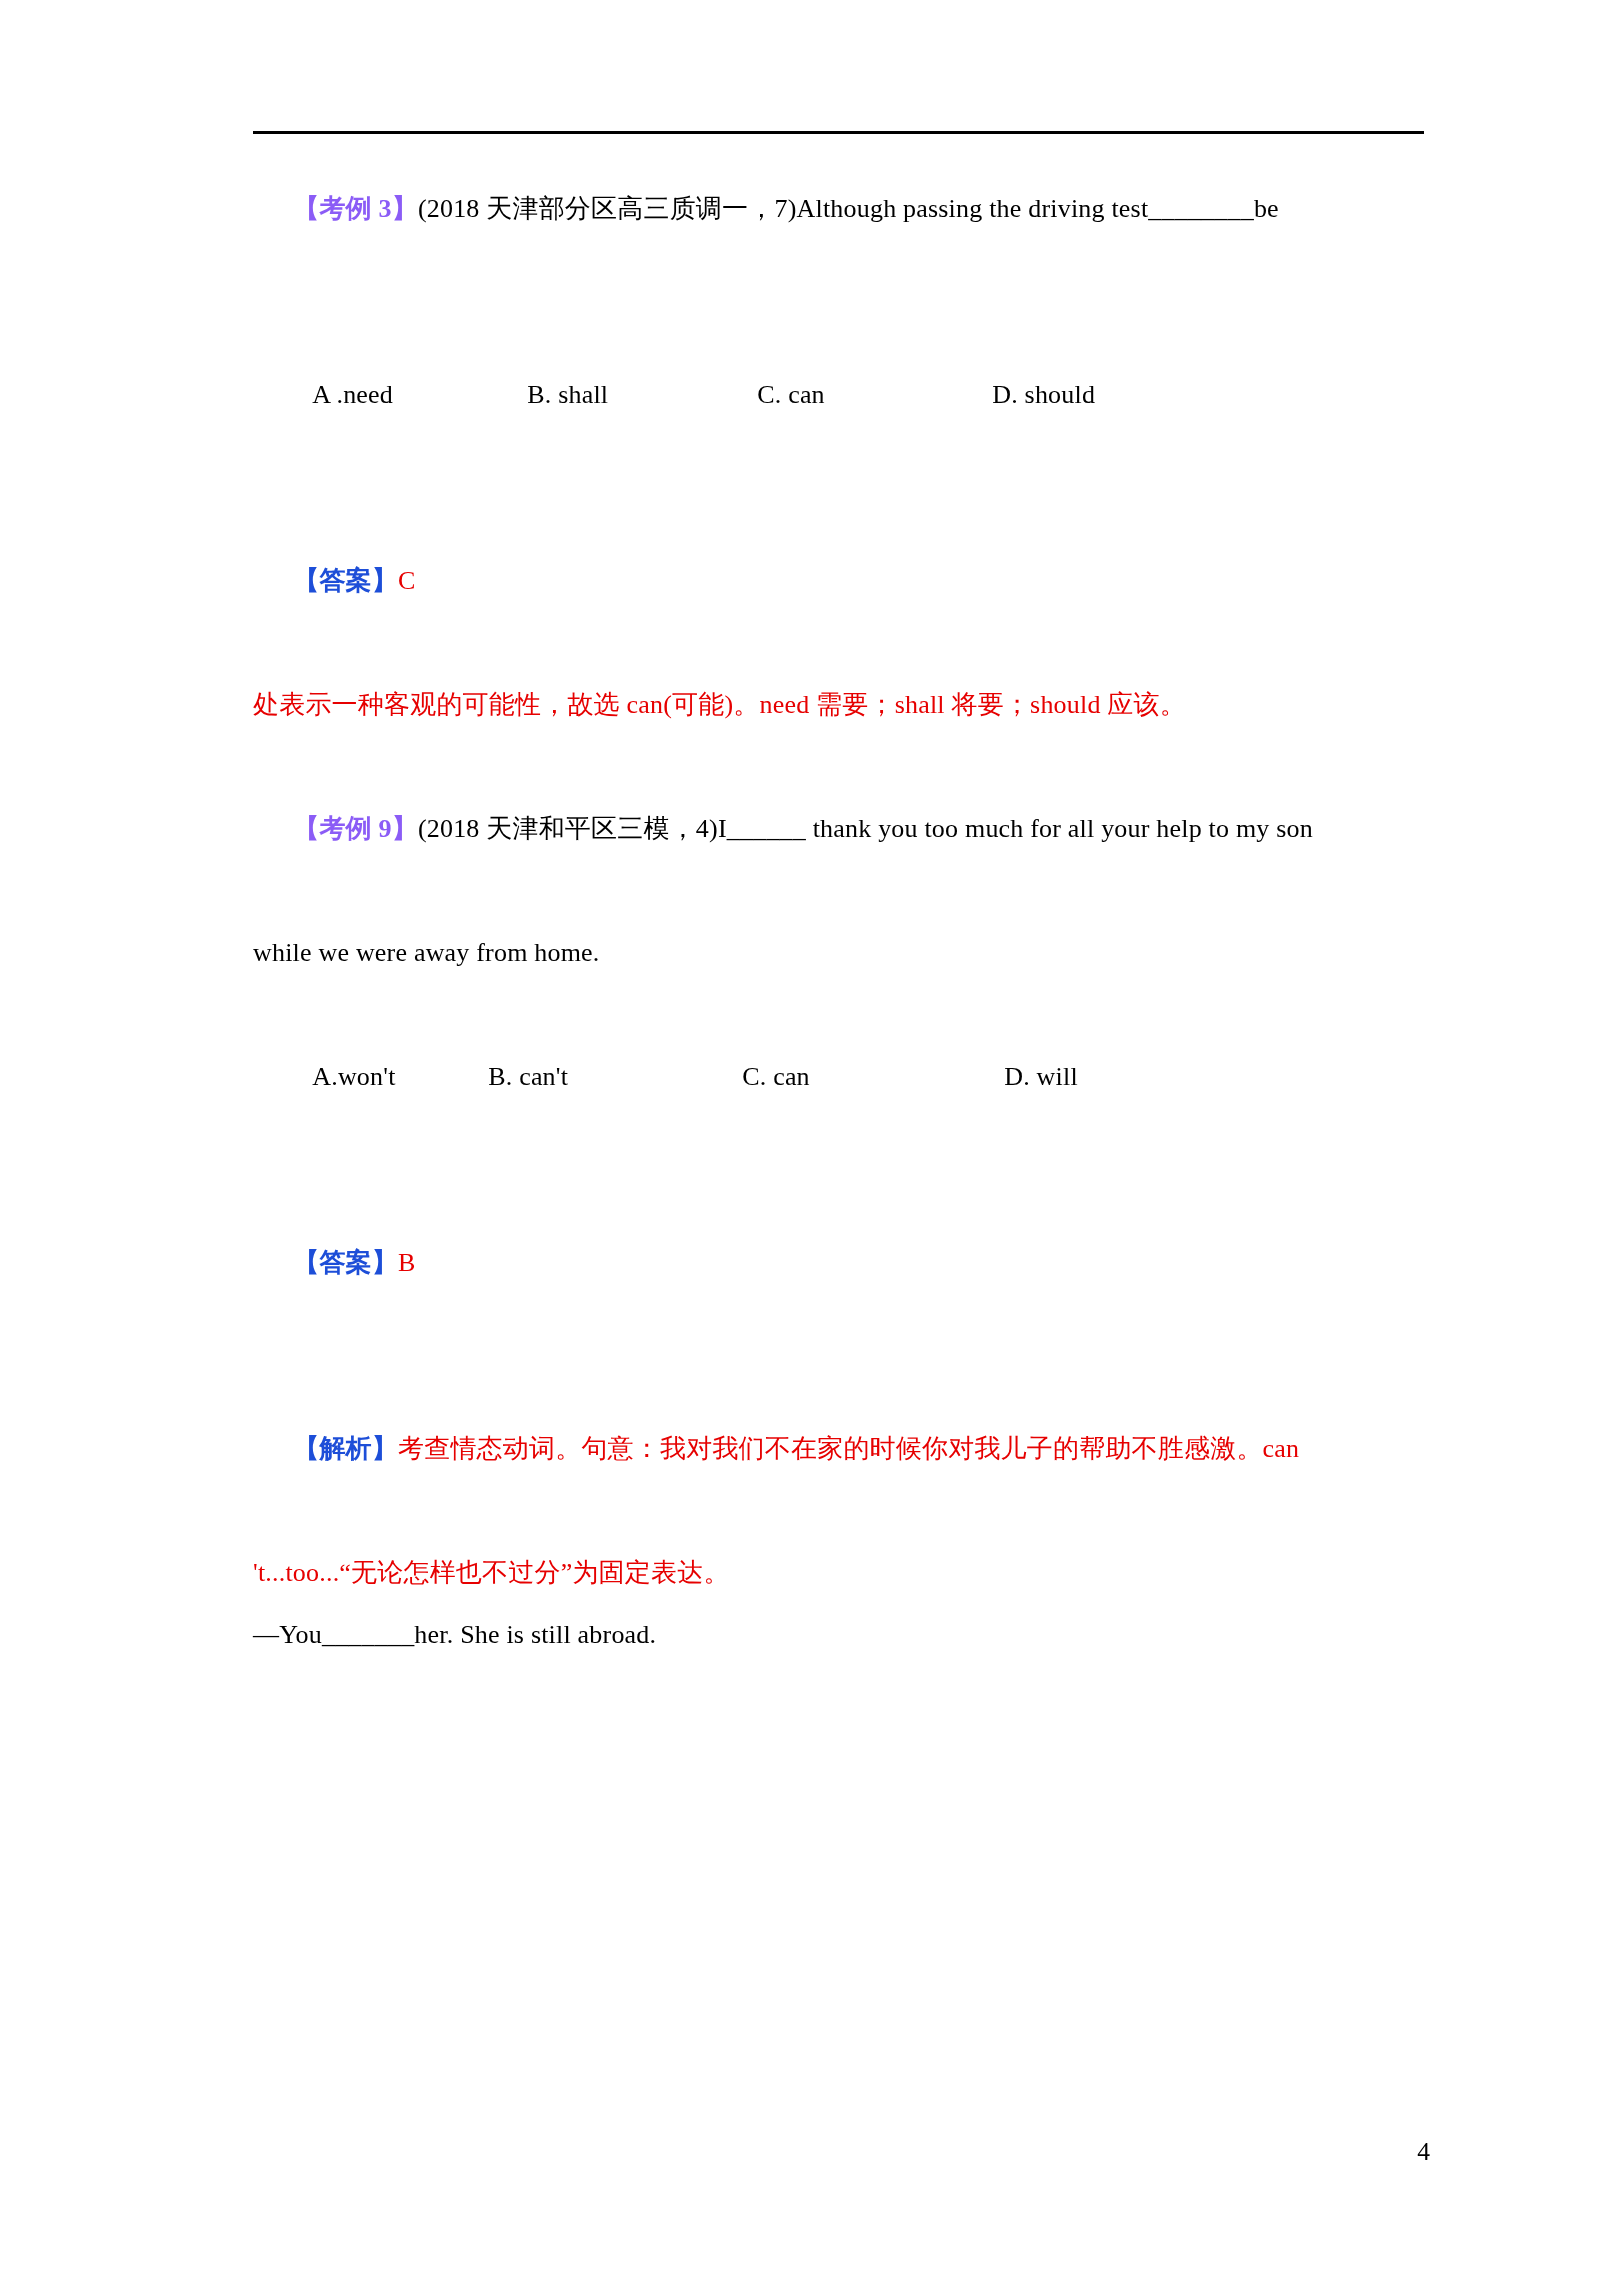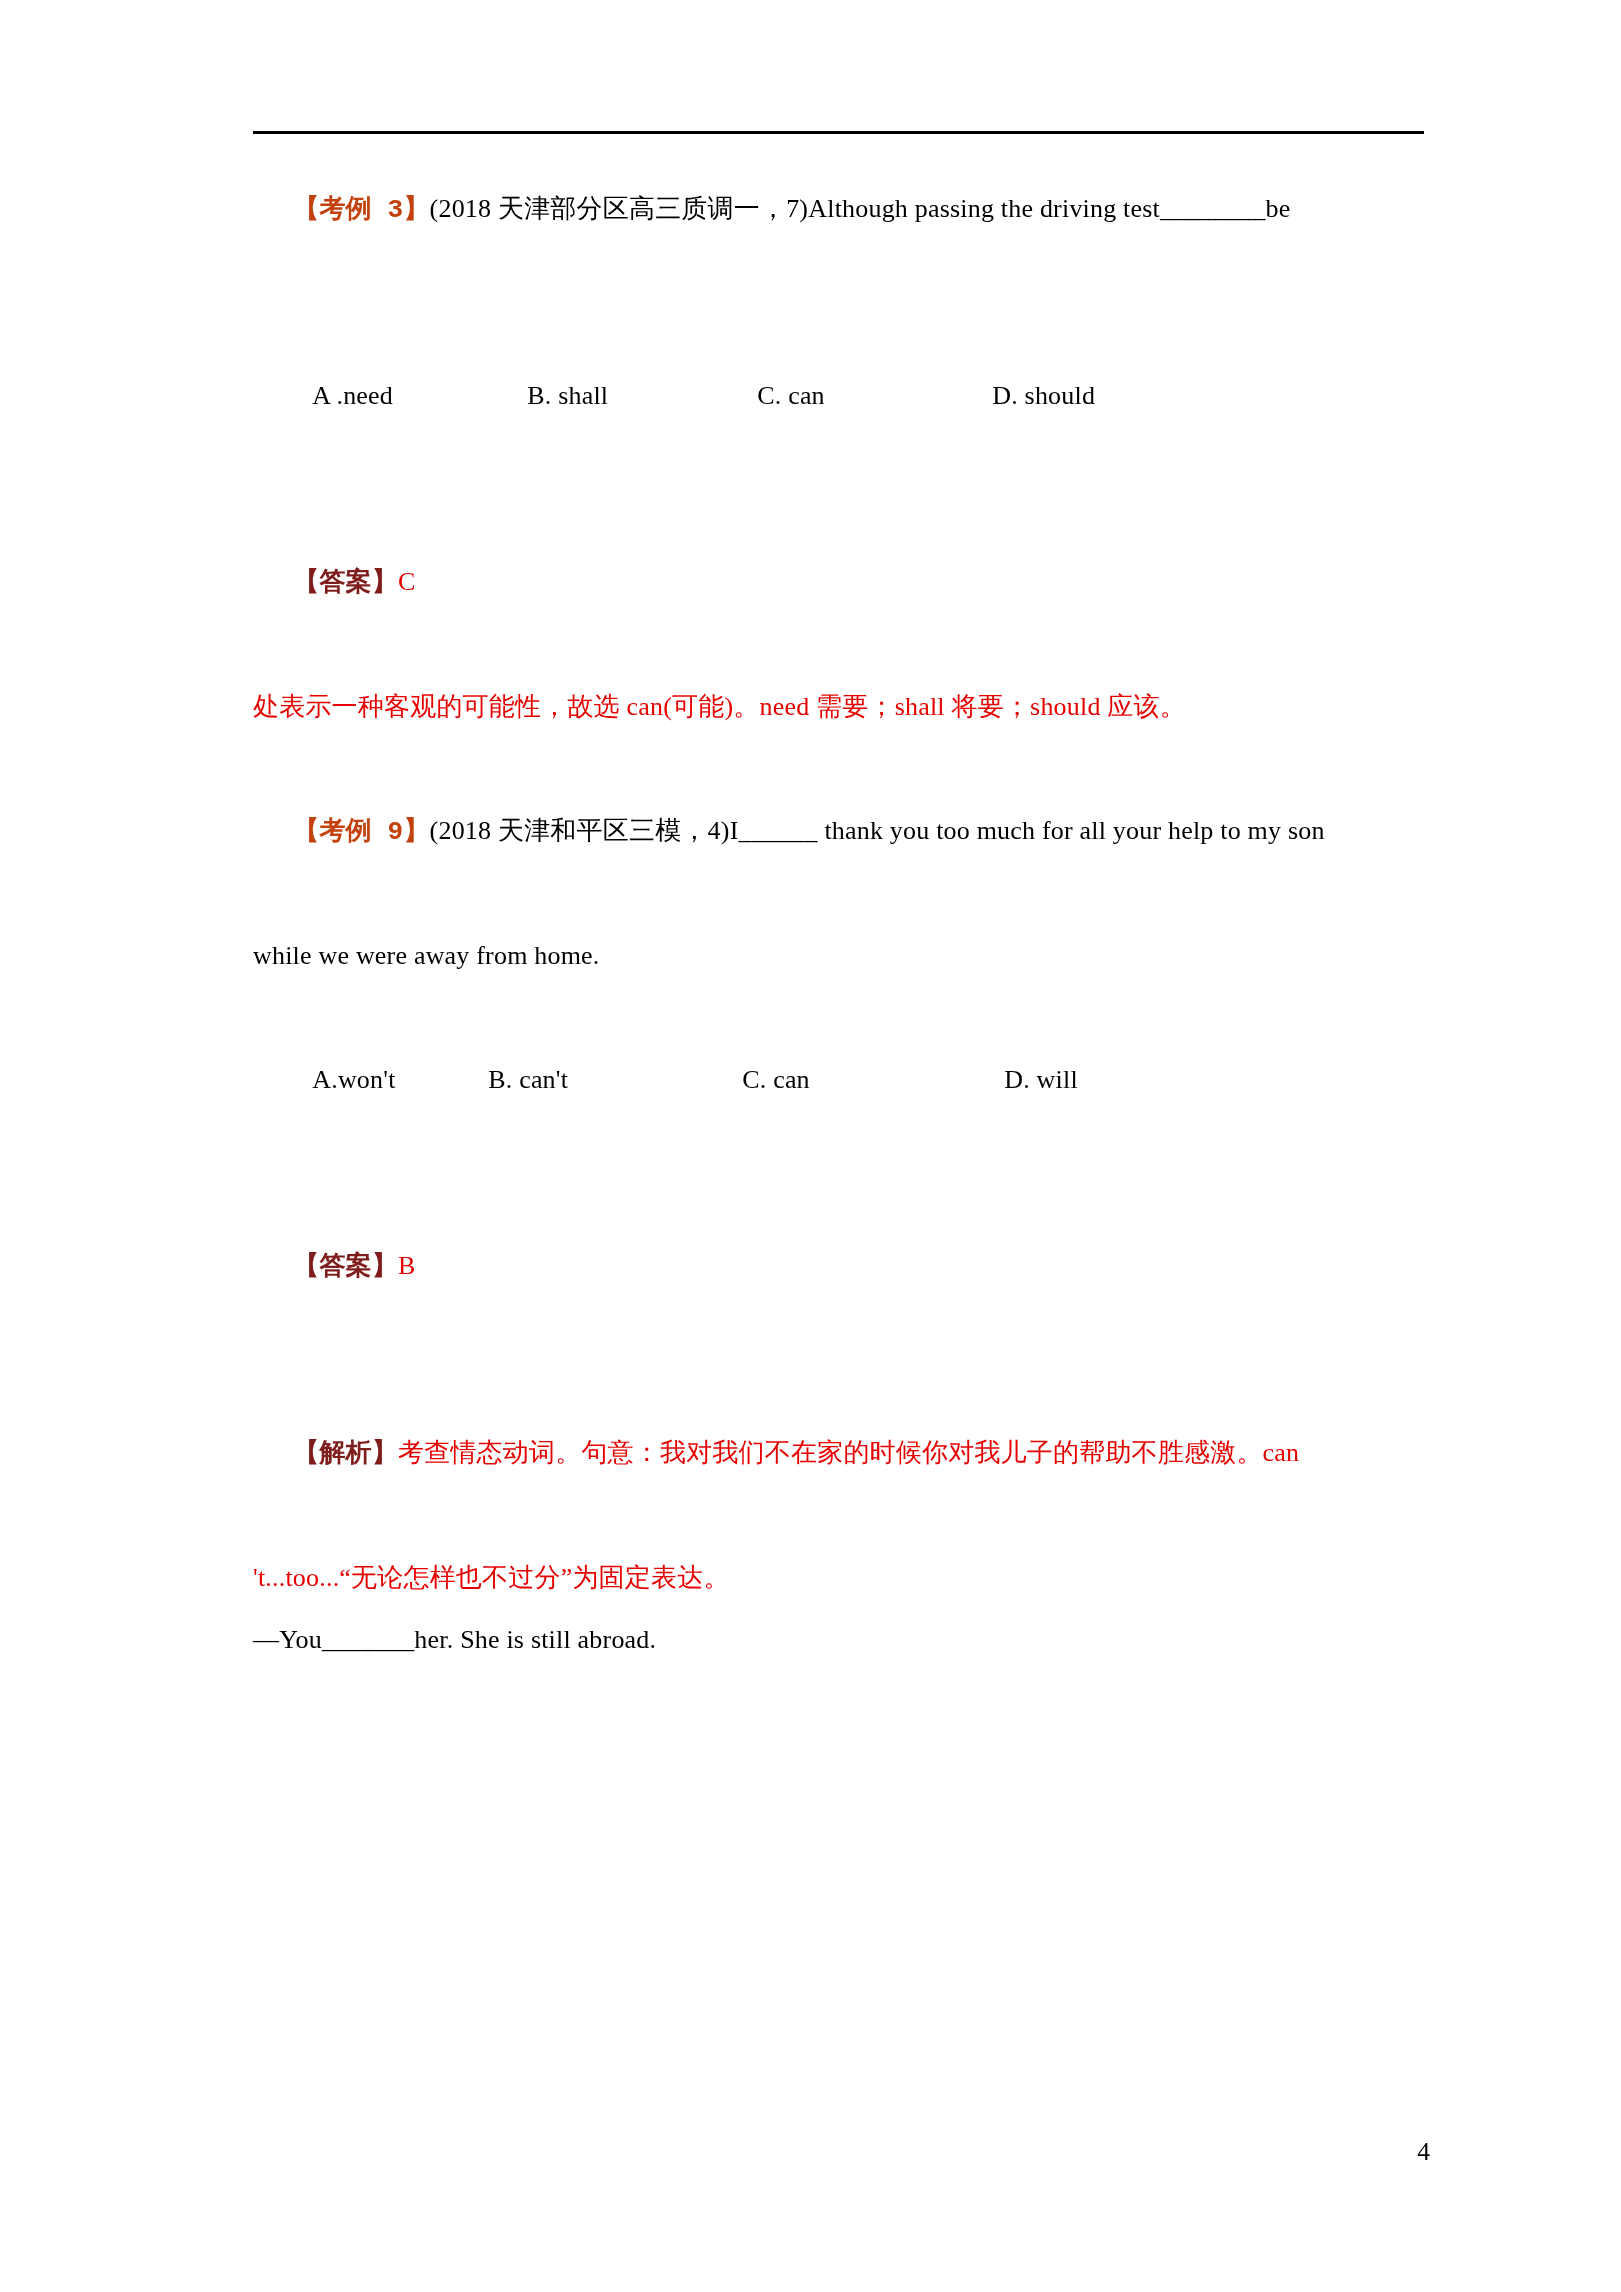--- a/index.html
+++ b/index.html
@@ -32,28 +32,26 @@
     border-top: 3.9px solid #000000;
   }
   .line {
     font-size: 26px;
     line-height: 62px;
     color: #000000;
     white-space: pre-wrap;
     letter-spacing: 0.2px;
   }
   .navy {
-    color: #c2410c;
+    color: #8b5cf6;
     font-weight: bold;
-    font-family: Liberation Mono, monospace;
   }
   .redbold {
-    color: #7f1d1d;
+    color: #1d4ed8;
     font-weight: bold;
-    font-family: Liberation Mono, monospace;
   }
   .line.redline {
     color: #e60000;
   }
   .opts {
     display: block;
     font-size: 26px;
     line-height: 62px;
   }
   .opt {

